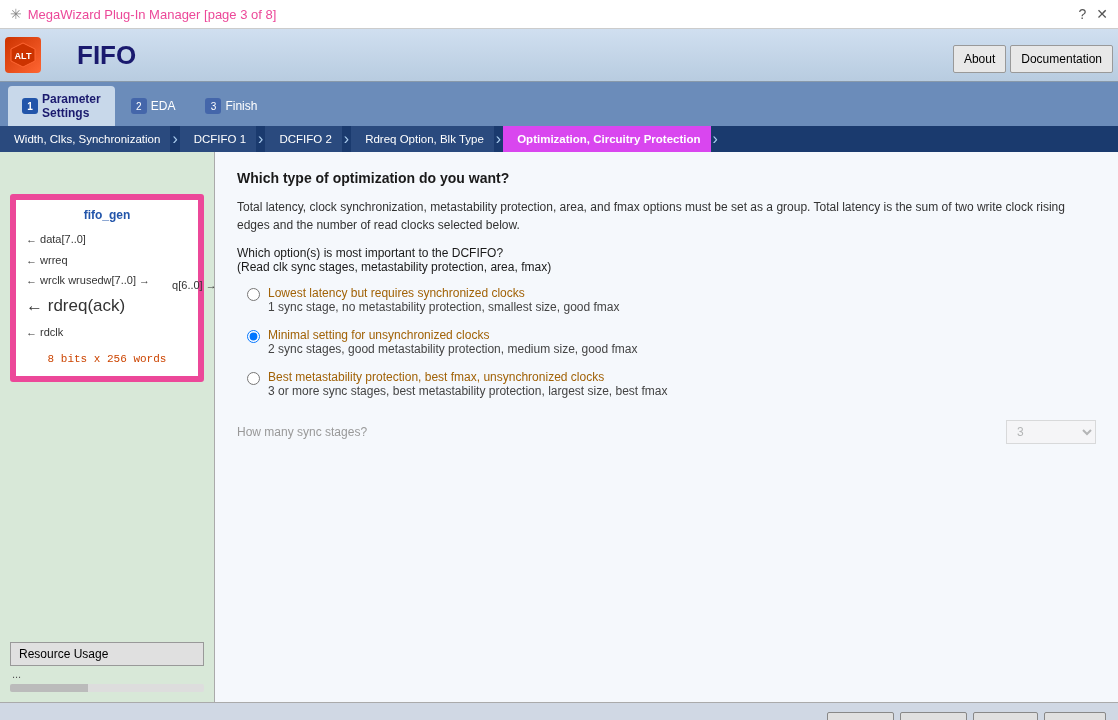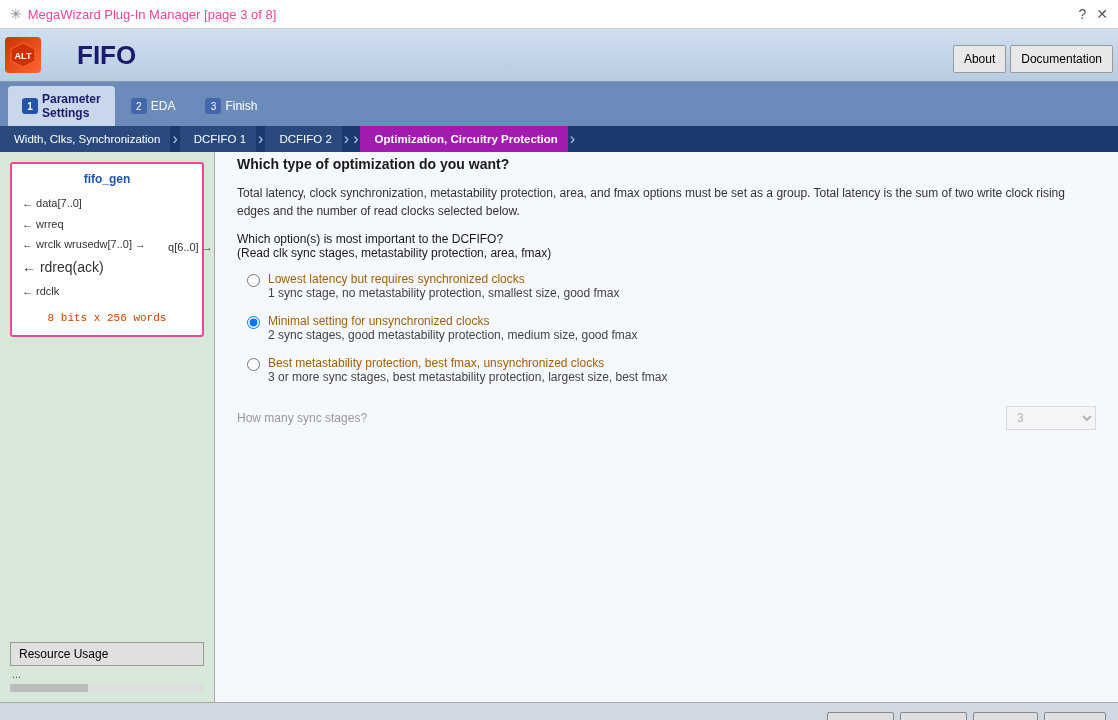--- a/index.html
+++ b/index.html
@@ -91,21 +91,21 @@
       display: flex;
       align-items: flex-start;
       padding: 7px 10px 7px 14px;
       color: #fff;
       font-size: 11.5px;
       background: #2a4a7e;
       position: relative;
       cursor: pointer;
     }
     .breadcrumb-item:first-child { padding-left: 14px; }
-    .breadcrumb-item.active { background: #a21caf; font-weight: bold; }
+    .breadcrumb-item.active { background: #d946ef; font-weight: bold; }
     .breadcrumb-arrow {
       color: #aaccee;
       font-size: 16px;
       margin: 0 2px;
     }
 
     
     .main-area {
       display: flex;
       background: #e8eef4;
@@ -116,24 +116,25 @@
     .sidebar {
       width: 215px;
       background: #d8e8d8;
       border-right: 1px solid #aaa;
       display: flex;
       flex-direction: column;
       padding: 10px;
     }
     .fifo-box {
       background: white;
-      border: 2px solid #ec4899;
+      border: 6px solid #ec4899;
       border-radius: 3px;
       padding: 8px;
       margin-bottom: 10px;
+      margin-top: 32px;
     }
     .fifo-title {
       text-align: center;
       color: #2255aa;
       font-weight: bold;
       font-size: 12px;
       margin-bottom: 6px;
     }
     .fifo-diagram {
       position: relative;
@@ -160,21 +161,21 @@
     .resource-ellipsis {
       font-size: 11px;
       color: #555;
       margin-top: 2px;
       padding-left: 2px;
     }
 
     
     .content-panel {
       flex: 1;
-      padding: 4px 22px;
+      padding: 18px 22px;
       background: #f5f8fc;
       overflow-y: auto;
     }
     .question-title {
       font-size: 14px;
       font-weight: bold;
       color: #1a1a1a;
       margin-bottom: 12px;
     }
     .info-text {
@@ -301,20 +302,23 @@
   </div>
   <span class="breadcrumb-arrow">›</span>
   <div class="breadcrumb-item">
     <span>DCFIFO 1</span>
   </div>
   <span class="breadcrumb-arrow">›</span>
   <div class="breadcrumb-item">
     <span>DCFIFO 2</span>
   </div>
   <span class="breadcrumb-arrow">›</span>
+  <div class="breadcrumb-item">
+    <span>Rdreq Option, Blk Type</span>
+  </div>
   <span class="breadcrumb-arrow">›</span>
   <div class="breadcrumb-item active">
     <span>Optimization, Circuitry Protection</span>
   </div>
   <span class="breadcrumb-arrow">›</span>
 </div>
 
 <div class="main-area">
 
   <div class="sidebar">
@@ -329,21 +333,21 @@
             <td></td>
           </tr>
           <tr>
             <td style="white-space:nowrap; color:#333; font-size:11px;">← wrreq</td>
             <td rowspan="3" style="text-align:right; vertical-align:middle; white-space:nowrap; color:#333; font-size:11px; padding-left:20px;">q[6..0] →</td>
           </tr>
           <tr>
             <td style="white-space:nowrap; color:#333; font-size:11px;">← wrclk wrusedw[7..0] →</td>
           </tr>
           <tr>
-            <td style="white-space:nowrap; color:#333; font-size:14px;">← rdreq(ack)</td>
+            <td style="white-space:nowrap; color:#333; font-size:17px;">← rdreq(ack)</td>
           </tr>
           <tr>
             <td style="white-space:nowrap; color:#333; font-size:11px;">← rdclk</td>
             <td></td>
           </tr>
         </tbody>
           </table>
         <div class="fifo-info">8 bits x 256 words</div>
       </div>
     </div>

